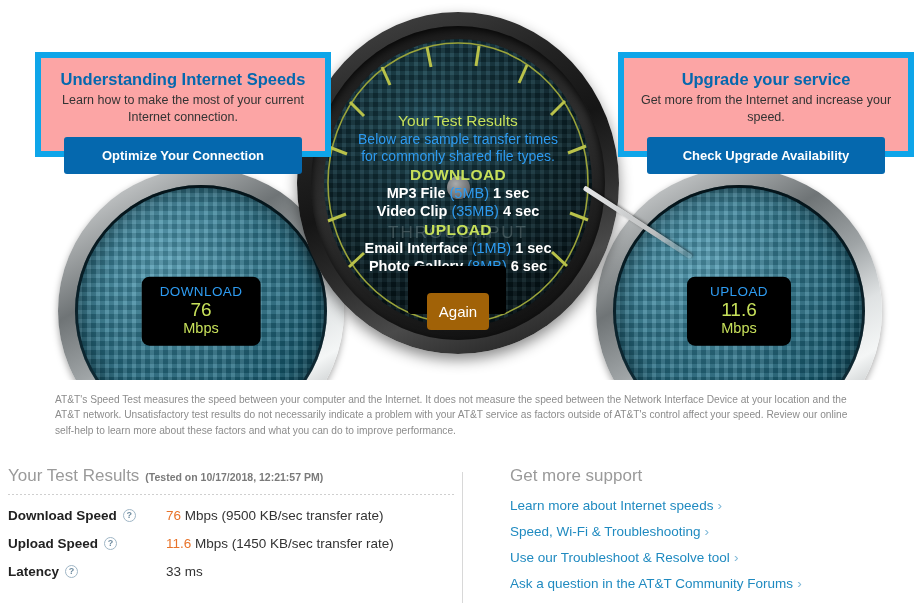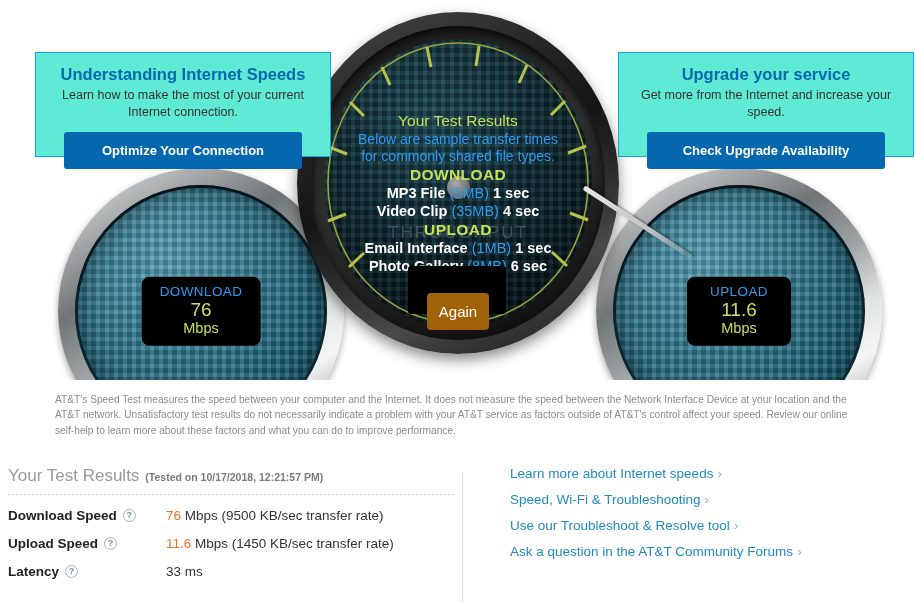--- a/index.html
+++ b/index.html
@@ -119,21 +119,21 @@
   }
   #again-button {
     position: absolute; left: 130px; top: 285px; width: 62px; height: 37px;
     background: #a16207; border: none; border-radius: 4px;
     color: #fff; font-size: 15px; font-family: inherit; cursor: pointer;
   }
 
   
   .card {
     position: absolute; top: 52px; width: 296px; height: 105px;
-    background: #5eead4; border: 1px solid #0ea5e9; padding: 12px 14px 0;
+    background: #fca5a5; border: 6px solid #0ea5e9; padding: 12px 14px 0;
     text-align: center;
   }
   #card-left  { left: 35px; }
   #card-right { left: 618px; }
   .card h3 { color: #0568ae; font-size: 16.5px; margin-bottom: 3px; }
   .card p  { color: #333; font-size: 12.5px; line-height: 1.32; }
   .card button {
     display: block; width: 238px; height: 37px; margin: 12px auto 0;
     background: #0568ae; border: none; border-radius: 3px;
     color: #fff; font-size: 13px; font-weight: bold; font-family: inherit; cursor: pointer;
@@ -311,19 +311,20 @@
       <div class="res-row">
         <span class="res-label">
           <span>Latency</span>
           <span class="qmark">?</span>
         </span>
         <span class="res-value"><span class="num"></span><span>33 ms</span></span>
       </div>
     </div>
 
     <div id="support-panel">
+      <div id="support-title">Get more support</div>
       <a class="support-link"><span>Learn more about Internet speeds</span><span class="chev">›</span></a>
       <a class="support-link"><span>Speed, Wi-Fi &amp; Troubleshooting</span><span class="chev">›</span></a>
       <a class="support-link"><span>Use our Troubleshoot &amp; Resolve tool</span><span class="chev">›</span></a>
       <a class="support-link"><span>Ask a question in the AT&amp;T Community Forums</span><span class="chev">›</span></a>
     </div>
   </div>
 </div>
 
 </body></html>

